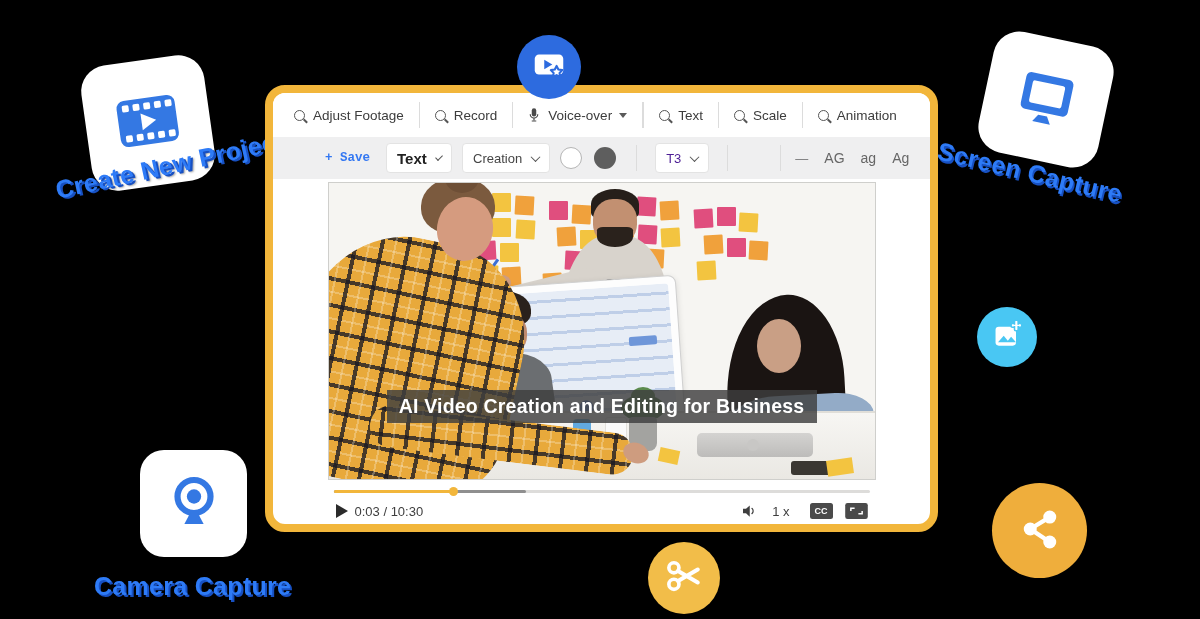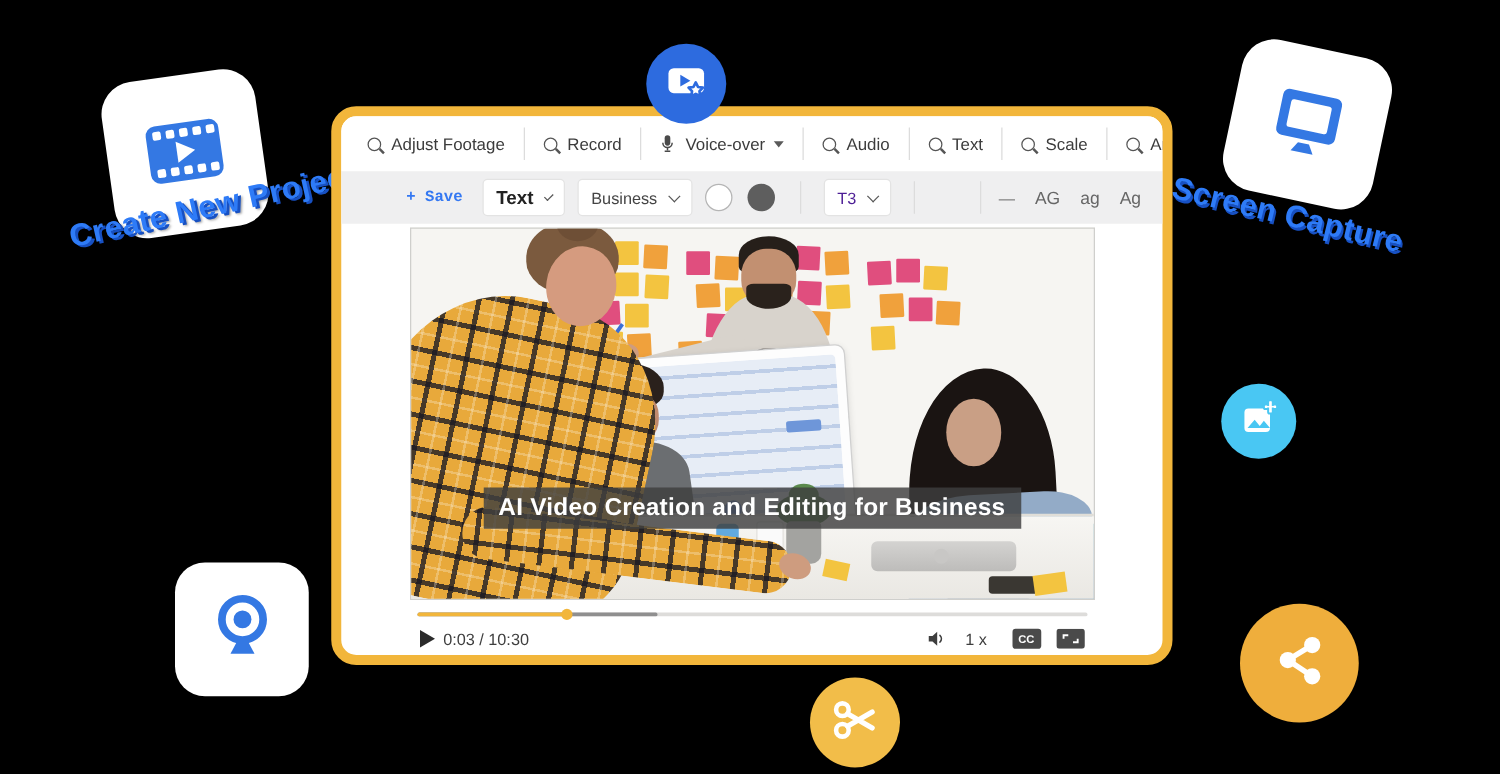--- a/index.html
+++ b/index.html
@@ -149,20 +149,21 @@
 
   <div class="fcard" id="camera-card">
     <span>
       <svg width="66" height="66" viewBox="0 0 48 48">
         <circle cx="24" cy="20" r="12" fill="none" stroke="#3478E3" stroke-width="4.5"></circle>
         <circle cx="24" cy="20" r="5.2" fill="#3478E3"></circle>
         <path d="M21.5 31.5h5l4.5 8.5H17z" fill="#3478E3"></path>
       </svg>
     </span>
   </div>
+  <div class="flabel" id="label-camera">Camera Capture</div>
 
   <div class="fcircle" id="scissors-circle">
     <span>
       <svg width="44" height="44" viewBox="0 0 48 48">
         <circle cx="13" cy="15" r="5.5" fill="none" stroke="#fff" stroke-width="4"></circle>
         <circle cx="13" cy="33" r="5.5" fill="none" stroke="#fff" stroke-width="4"></circle>
         <path d="M17.5 18.5L39 31M17.5 29.5L39 17" stroke="#fff" stroke-width="4.5" stroke-linecap="round"></path>
       </svg>
     </span>
   </div>
@@ -196,24 +197,20 @@
           <svg width="12" height="16" viewBox="0 0 16 20">
             <rect x="5" y="1" width="6" height="11" rx="3" fill="#4a4a4a"></rect>
             <path d="M3 9a5 5 0 0 0 10 0" stroke="#4a4a4a" stroke-width="1.6" fill="none"></path>
             <path d="M8 14v3M5 18h6" stroke="#4a4a4a" stroke-width="1.6"></path>
           </svg>
         </span>
         <span>Voice-over</span>
         <span class="caret"></span>
       </div>
         <span class="vdiv"></span>
-      <div class="menu-item">
-        <span class="ic-search"></span>
-        <span>Audio</span>
-      </div>
         <span class="vdiv"></span>
       <div class="menu-item">
         <span class="ic-search"></span>
         <span>Text</span>
       </div>
         <span class="vdiv"></span>
       <div class="menu-item">
         <span class="ic-search"></span>
         <span>Scale</span>
       </div>
@@ -224,21 +221,21 @@
       </div>
     </div>
 
     <div class="tb2">
       <span class="save">+ Save</span>
       <div class="dd dd-text">
         <span>Text</span>
         <span class="chev"></span>
       </div>
       <div class="dd dd-font">
-        <span>Business</span>
+        <span>Creation</span>
         <span class="chev"></span>
       </div>
       <span class="swatch white" style="background: rgb(255, 255, 255);"></span>
       <span class="swatch dark" style="background: rgb(94, 94, 94);"></span>
       <span class="vdiv"></span>
       <div class="dd dd-size">
         <span>T3</span>
         <span class="chev"></span>
       </div>
       <span class="vdiv"></span>

